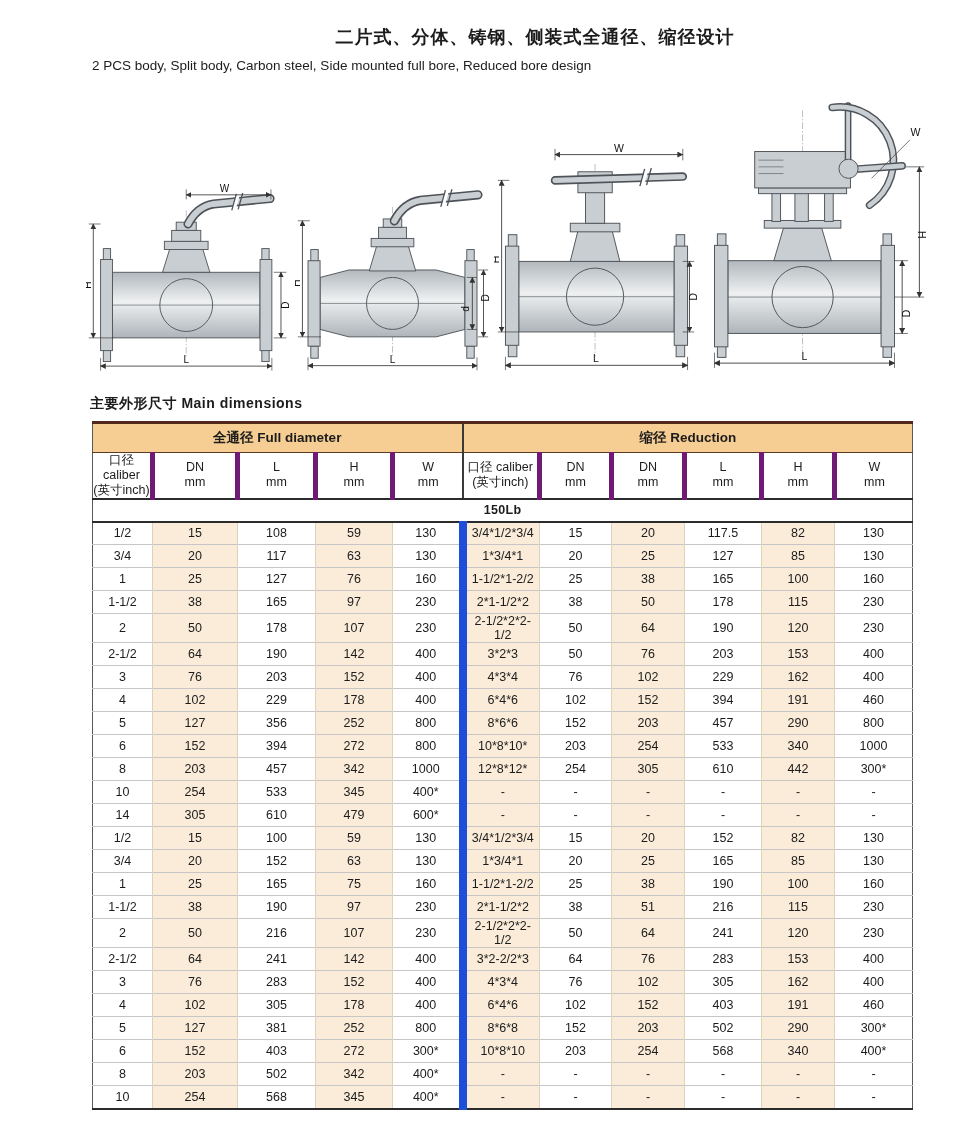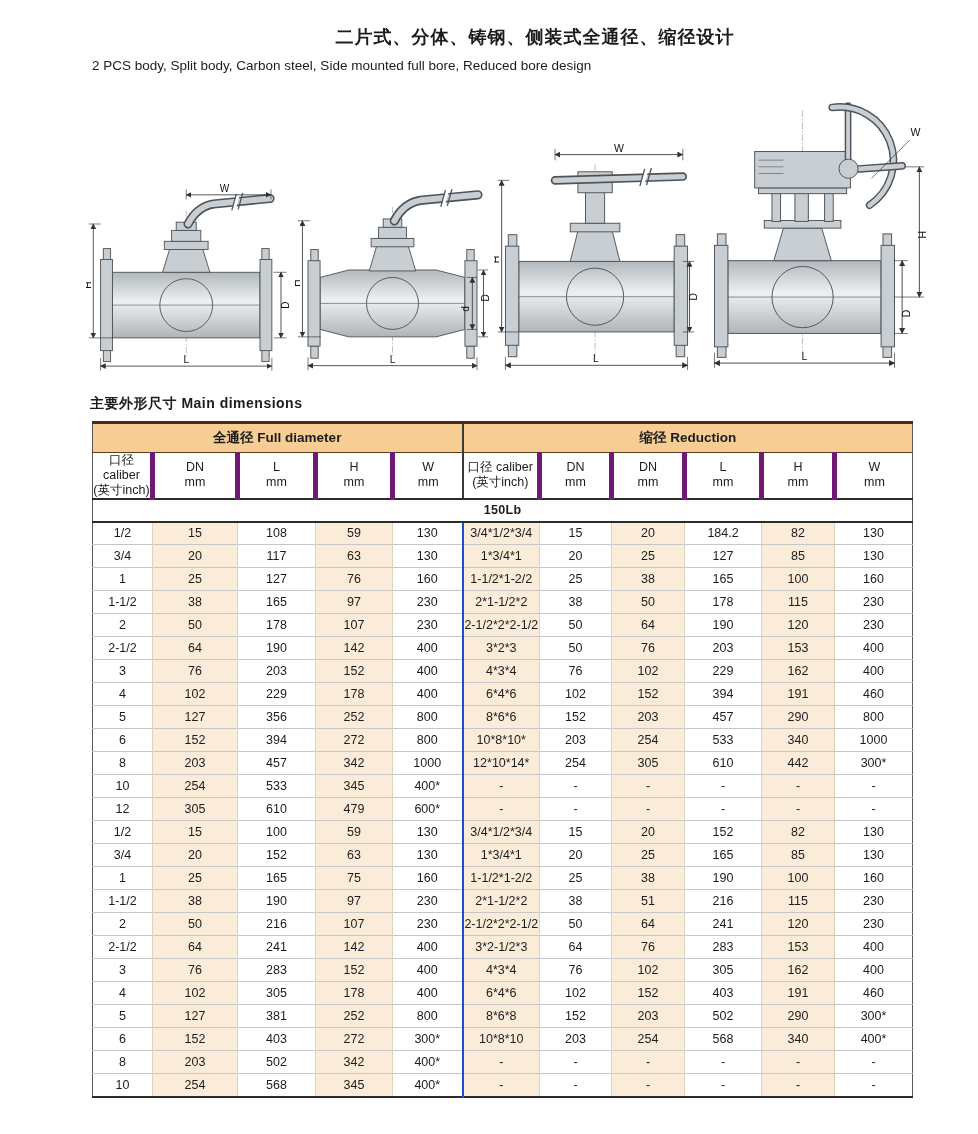--- a/index.html
+++ b/index.html
@@ -53,21 +53,21 @@
   tr.section-row td {
     background:#fff; height:23px; font-weight:600; letter-spacing:0.3px;
     border-top:2px solid #2b2b2b; border-bottom:2px solid #2b2b2b;
   }
   tr.data-row td {
     height:23px; border-top:1px solid #c6c6c6; border-left:1px solid #ddd2bb;
     background:#fff;
   }
   tr.data-row td:first-child { border-left:none; }
   tr.data-row td:nth-child(even) { background:#faecd9; }
-  tr.data-row td.divider-left { border-left:2px solid #1d4ed8; }
+  tr.data-row td.divider-left { border-left:8px solid #1d4ed8; }
   tr.data-row:first-of-type td { border-top:none; }
 </style>
 </head>
 <body>
 
 <div class="page">
 
   <div class="title-zh">二片式、分体、铸钢、侧装式全通径、缩径设计</div>
   <div class="title-en">2 PCS body, Split body, Carbon steel, Side mounted full bore, Reduced bore design</div>
 
@@ -329,21 +329,21 @@
         </tr>
         <tr class="data-row">
           <td>1/2</td>
           <td>15</td>
           <td>108</td>
           <td>59</td>
           <td>130</td>
           <td class="divider-left">3/4*1/2*3/4</td>
           <td>15</td>
           <td>20</td>
-          <td>184.2</td>
+          <td>117.5</td>
           <td>82</td>
           <td>130</td>
         </tr>
         <tr class="data-row">
           <td>3/4</td>
           <td>20</td>
           <td>117</td>
           <td>63</td>
           <td>130</td>
           <td class="divider-left">1*3/4*1</td>
@@ -456,42 +456,42 @@
           <td>533</td>
           <td>340</td>
           <td>1000</td>
         </tr>
         <tr class="data-row">
           <td>8</td>
           <td>203</td>
           <td>457</td>
           <td>342</td>
           <td>1000</td>
-          <td class="divider-left">12*10*14*</td>
+          <td class="divider-left">12*8*12*</td>
           <td>254</td>
           <td>305</td>
           <td>610</td>
           <td>442</td>
           <td>300*</td>
         </tr>
         <tr class="data-row">
           <td>10</td>
           <td>254</td>
           <td>533</td>
           <td>345</td>
           <td>400*</td>
           <td class="divider-left">-</td>
           <td>-</td>
           <td>-</td>
           <td>-</td>
           <td>-</td>
           <td>-</td>
         </tr>
         <tr class="data-row">
-          <td>12</td>
+          <td>14</td>
           <td>305</td>
           <td>610</td>
           <td>479</td>
           <td>600*</td>
           <td class="divider-left">-</td>
           <td>-</td>
           <td>-</td>
           <td>-</td>
           <td>-</td>
           <td>-</td>
@@ -560,21 +560,21 @@
           <td>241</td>
           <td>120</td>
           <td>230</td>
         </tr>
         <tr class="data-row">
           <td>2-1/2</td>
           <td>64</td>
           <td>241</td>
           <td>142</td>
           <td>400</td>
-          <td class="divider-left">3*2-1/2*3</td>
+          <td class="divider-left">3*2-2/2*3</td>
           <td>64</td>
           <td>76</td>
           <td>283</td>
           <td>153</td>
           <td>400</td>
         </tr>
         <tr class="data-row">
           <td>3</td>
           <td>76</td>
           <td>283</td>

